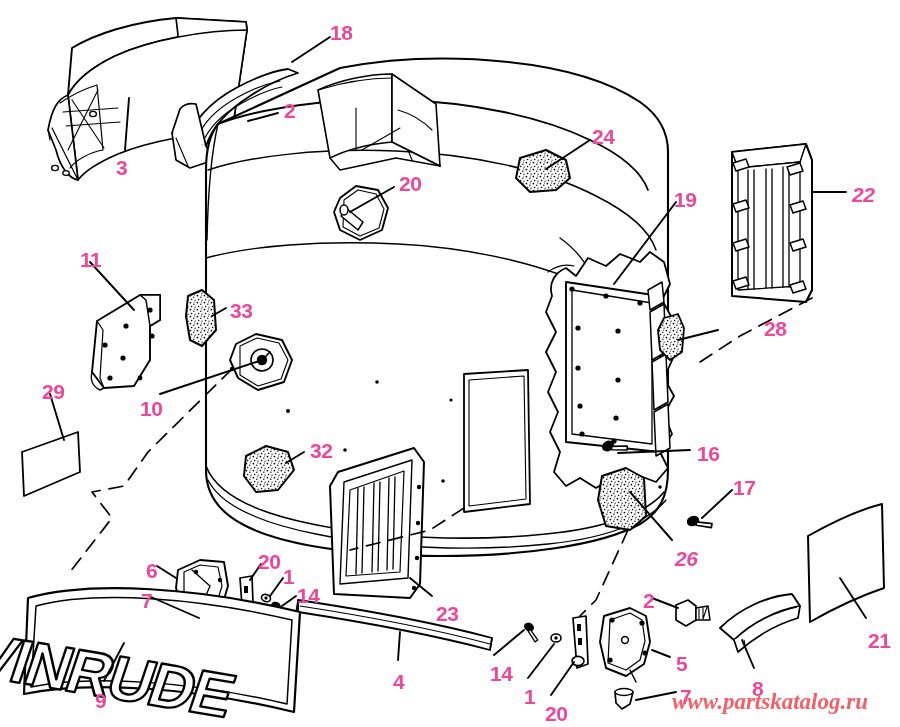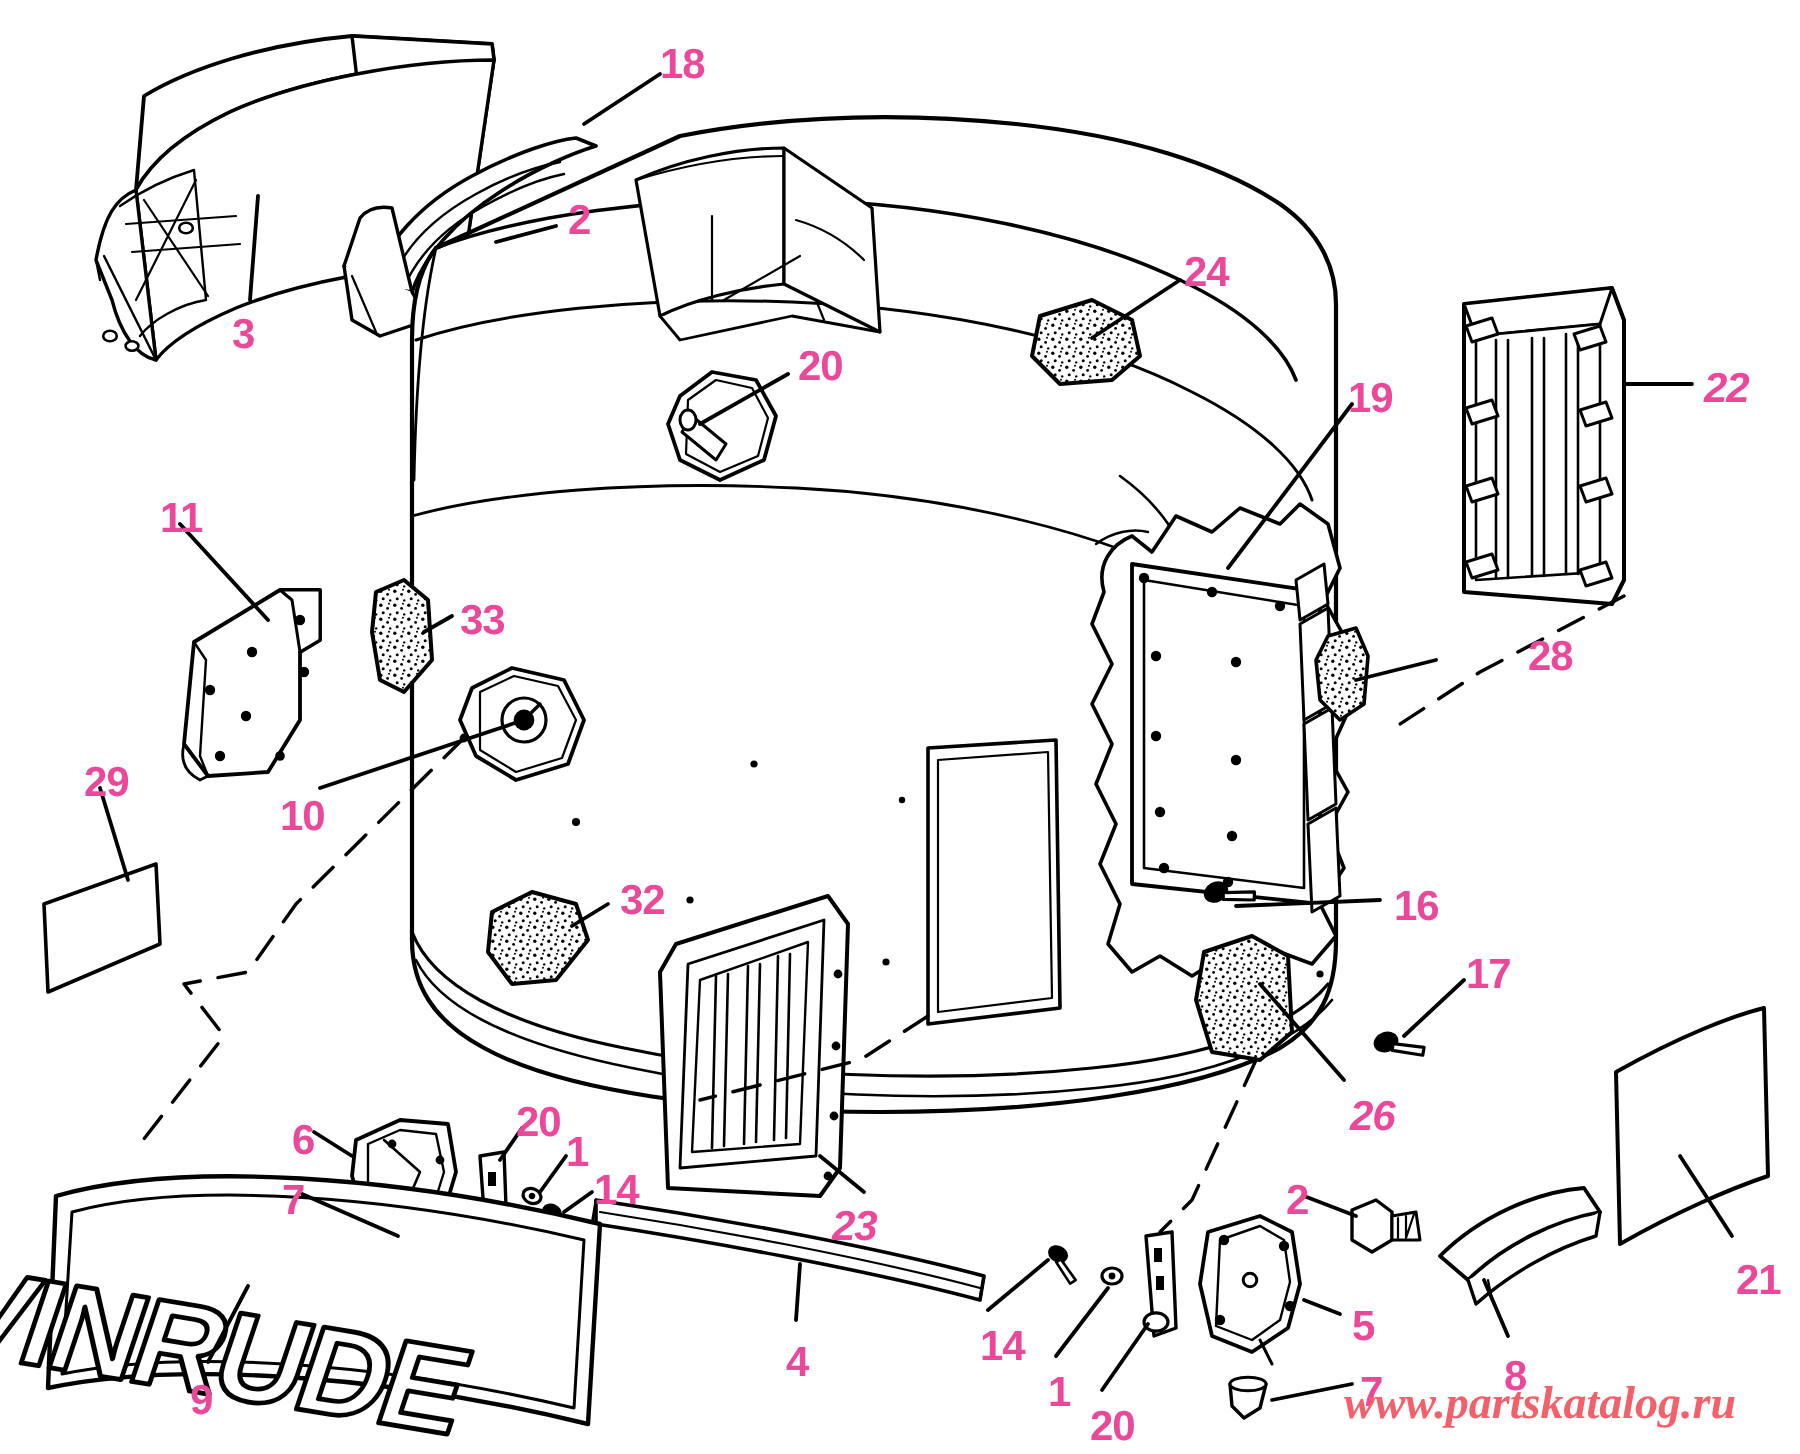--- a/index.html
+++ b/index.html
@@ -429,21 +429,21 @@
   <div class="callout" style="left:674px;top:189px;text-align:center;">19</div>
   <div class="callout" style="left:80px;top:249px;">11</div>
   <div class="callout" style="left:230px;top:300px;">33</div>
   <div class="callout" style="left:764px;top:318px;">28</div>
   <div class="callout" style="left:42px;top:381px;">29</div>
   <div class="callout" style="left:140px;top:398px;">10</div>
   <div class="callout" style="left:310px;top:440px;">32</div>
   <div class="callout" style="left:697px;top:443px;">16</div>
   <div class="callout" style="left:733px;top:477px;">17</div>
   <div class="callout" style="left:675px;top:548px;font-style:italic;">26</div>
-  <div class="callout" style="left:416px;top:603px;font-style:italic;">23</div>
+  <div class="callout" style="left:436px;top:603px;">23</div>
   <div class="callout" style="left:868px;top:630px;">21</div>
   <div class="callout" style="left:146px;top:560px;">6</div>
   <div class="callout" style="left:258px;top:551px;">20</div>
   <div class="callout" style="left:283px;top:566px;">1</div>
   <div class="callout" style="left:297px;top:585px;">14</div>
   <div class="callout" style="left:141px;top:590px;">7</div>
   <div class="callout" style="left:643px;top:590px;">2</div>
   <div class="callout" style="left:95px;top:690px;">9</div>
   <div class="callout" style="left:393px;top:671px;">4</div>
   <div class="callout" style="left:490px;top:663px;">14</div>

